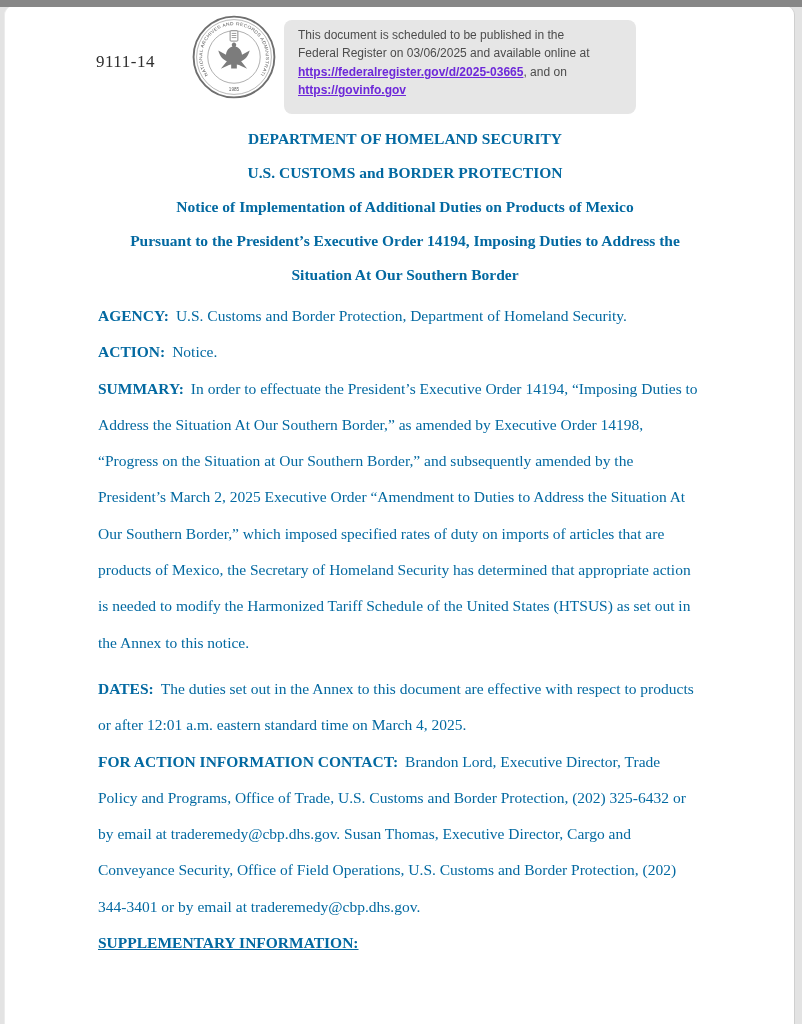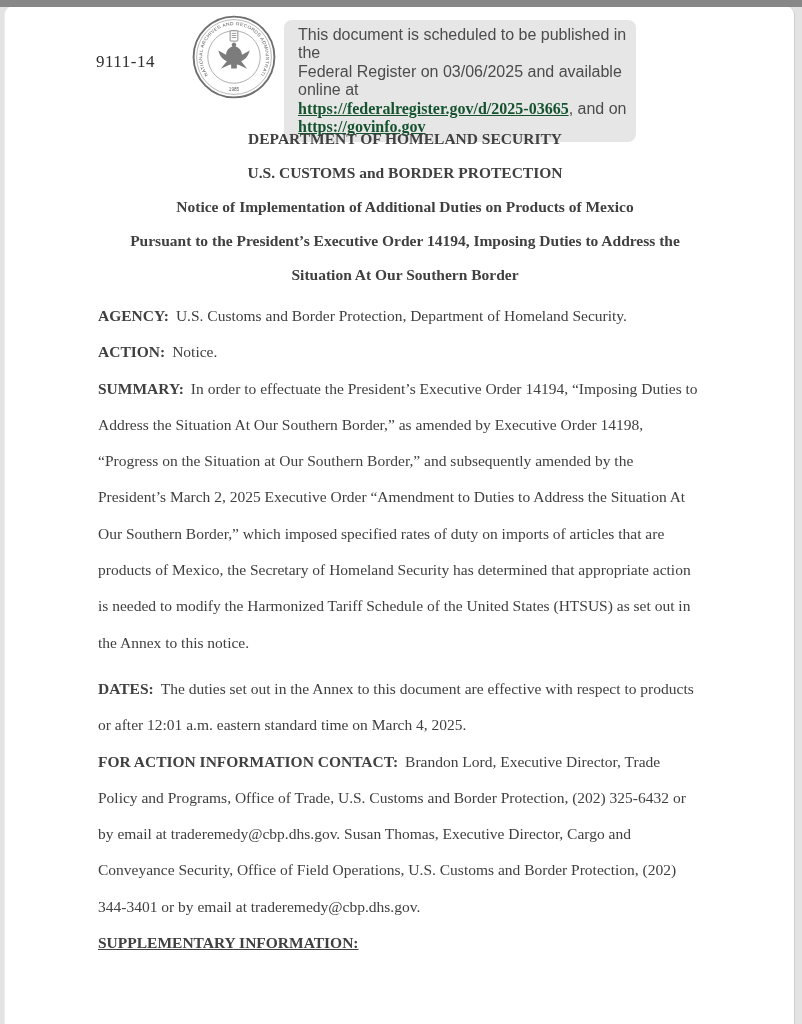--- a/index.html
+++ b/index.html
@@ -26,31 +26,31 @@
   .docket {
     position: absolute; left: 91px; top: 46px;
     font-size: 17px; color: #2e2e2e; letter-spacing: 0.5px;
   }
   .seal {
     position: absolute; left: 186px; top: 8px; width: 86px; height: 86px;
   }
   .notice-box {
     position: absolute; left: 279px; top: 14px; width: 332px;
     background: #e6e6e6; border-radius: 8px;
-    padding: 6px 6px 6px 14px;
+    padding: 6px 6px 14px 14px;
     font-family: "Liberation Sans", "DejaVu Sans", sans-serif;
-    font-size: 16px; line-height: 18.4px; color: #4c4c4c;
+    font-size: 12px; line-height: 18.4px; color: #4c4c4c;
   }
   .notice-box .nlink {
-    font-weight: bold; text-decoration: underline; color: #14532d; cursor: pointer; font-family: Liberation Serif, serif;
+    font-weight: bold; text-decoration: underline; color: #6d28d9; cursor: pointer;
   }
   
   .doc-body {
     position: absolute; left: 93px; top: 116px; width: 614px;
-    font-size: 15.5px; color: #404040;
+    font-size: 15.5px; color: #0369a1;
   }
   .title-block { text-align: center; font-weight: bold; }
   .title-block .doc-line { line-height: 34px; white-space: nowrap; }
   .doc-line { display: block; line-height: 36.3px; white-space: nowrap; }
   .para { margin: 0; }
   .para-agency { margin-top: 6px; }
   .para-dates { margin-top: 10px; }
   .lbl { font-weight: bold; margin-right: 7px; }
   .suppl { font-weight: bold; text-decoration: underline; }
 </style>

